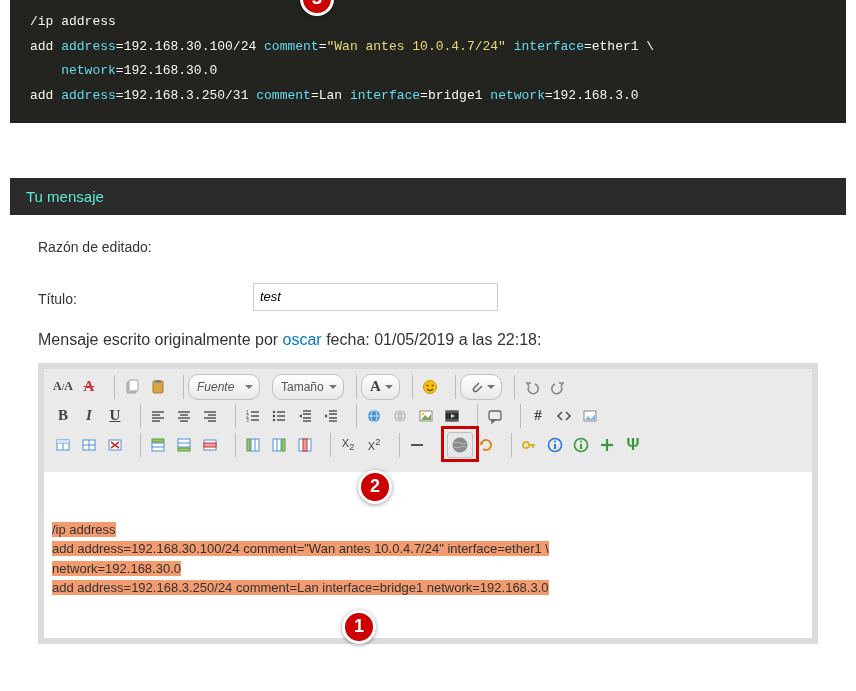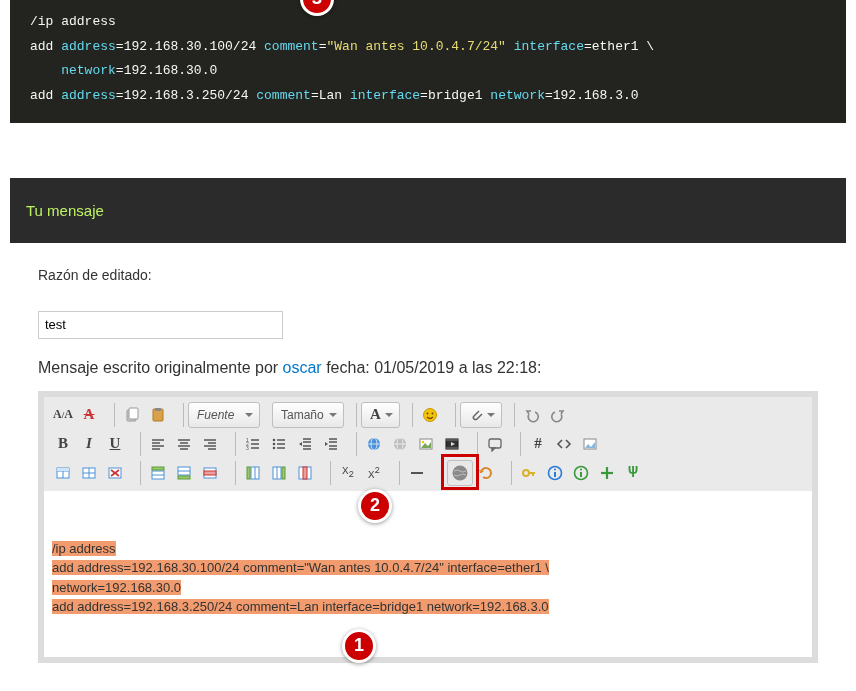--- a/index.html
+++ b/index.html
@@ -35,39 +35,39 @@
     font-weight: bold;
     font-size: 18px;
     display: flex; align-items: center; justify-content: center;
     border: 3px solid #fff;
     box-shadow: 0 1px 4px rgba(0,0,0,0.4);
     z-index: 50;
   }
   .panel-gap { height: 55px; }
   .panel-header {
     background: #2b2b2b;
-    color: #bef264;
-    padding: 24px 16px;
+    color: #5eead4;
+    padding: 10px 16px;
     font-size: 15px;
     margin: 0 10px;
   }
   .form-area {
     padding: 20px 28px 10px 28px;
     margin: 0 10px;
     background: #fff;
   }
   .form-row { display: flex; align-items: center; margin-bottom: 28px; }
   .form-row .lbl { flex: 0 0 215px; color: #333; font-size: 14px; padding-top: 4px;}
   .form-row .ctl { flex: 1; }
   .text-input {
     height: 28px; width: 275px;
     border: 1px solid #ccc; padding: 2px 6px;
     font-family: inherit; font-size: 13px;
   }
-  .text-input.narrow { width: 245px; }
+  .text-input.narrow { width: 245px; font-style: italic; }
   .helper { color: #888; font-size: 12px; margin-top: 4px; }
   .meta-line { font-size: 16px; color: #333; margin: 4px 0 14px 0; }
   .meta-line a { color: #0077cc; text-decoration: none; }
   .editor-frame {
     border: 6px solid #dcdcdc;
     background: #fff;
     margin: 0;
   }
   .toolbar {
     background: #eaeaea;
@@ -82,21 +82,21 @@
     display: flex; align-items: center; justify-content: center;
     cursor: pointer;
     border-radius: 3px;
     position: relative;
   }
   .tb-btn svg { display:block; }
   .tb-combo {
     height: 26px;
     border: 1px solid #bfbfbf;
     background: linear-gradient(#fff,#e8e8e8);
-    border-radius: 3px;
+    border-radius: 10px;
     padding: 0 18px 0 8px;
     font-size: 12px; color:#555;
     display:flex; align-items:center;
     position: relative; min-width: 62px;
     cursor: pointer;
   }
   .tb-combo::after{
     content:""; position:absolute; right:6px; top:50%;
     border:4px solid transparent; border-top-color:#777; transform: translateY(-2px);
   }
@@ -127,34 +127,35 @@
   .small-txt{font-size:11px;color:#444;}
 </style>
 </head>
 <body>
 
 <div class="code-block">
   <div class="annot" style="top:-18px; left:290px;">3</div>
   <div class="line"><span class="tk-cmd">/ip address</span></div>
   <div class="line"><span class="tk-plain">add </span><span class="tk-key">address</span><span class="tk-plain">=192.168.30.100/24 </span><span class="tk-key">comment</span><span class="tk-plain">=</span><span class="tk-str">"Wan antes 10.0.4.7/24"</span><span class="tk-plain"> </span><span class="tk-key">interface</span><span class="tk-plain">=ether1 \</span></div>
   <div class="line"><span class="tk-plain">    </span><span class="tk-key">network</span><span class="tk-plain">=192.168.30.0</span></div>
-  <div class="line"><span class="tk-plain">add </span><span class="tk-key">address</span><span class="tk-plain">=192.168.3.250/24 </span><span class="tk-key">comment</span><span class="tk-plain">=Lan </span><span class="tk-key">interface</span><span class="tk-plain">=bridge1 </span><span class="tk-key">network</span><span class="tk-plain">=192.168.3.0</span></div>
+  <div class="line"><span class="tk-plain">add </span><span class="tk-key">address</span><span class="tk-plain">=192.168.3.250/31 </span><span class="tk-key">comment</span><span class="tk-plain">=Lan </span><span class="tk-key">interface</span><span class="tk-plain">=bridge1 </span><span class="tk-key">network</span><span class="tk-plain">=192.168.3.0</span></div>
 </div>
 
 <div class="panel-gap"></div>
 
 <div class="panel-header">Tu mensaje</div>
 
 <div class="form-area">
 
   <div class="form-row">
     <div class="lbl">Razón de editado:</div>
   </div>
 
   <div class="form-row" style="margin-bottom:20px;">
+    <div class="lbl">Título:</div>
     <div class="ctl">
       <input class="text-input narrow" value="test" style="">
     </div>
   </div>
 
   <div class="meta-line">
     <span>Mensaje escrito originalmente por </span><a href="#">oscar</a><span> fecha: 01/05/2019 a las 22:18:</span>
   </div>
 
   <div class="editor-frame">
@@ -378,21 +379,21 @@
             </div>
           <div class="tb-btn">
               <svg width="16" height="16">
                 <rect x="2" y="3" width="12" height="10" fill="#fff" stroke="#888"></rect>
                 <polygon points="3,12 6,8 9,11 13,6 13,12" fill="#89b7dd"></polygon>
               </svg>
             </div>
         </div>
       </div>
 
-      <div class="tb-row" style="margin-bottom:0;font-family:Liberation Mono, monospace;">
+      <div class="tb-row" style="margin-bottom:9px;">
         <div class="tb-group">
           <div class="tb-btn">
               <svg width="16" height="16">
                 <rect x="2" y="3" width="12" height="10" fill="#fff" stroke="#4a90d9"></rect>
                 <line x1="2" y1="6" x2="14" y2="6" stroke="#4a90d9"></line>
                 <line x1="8" y1="3" x2="8" y2="13" stroke="#4a90d9"></line>
                 <rect x="2" y="3" width="12" height="3" fill="#cfe5f7"></rect>
               </svg>
             </div>
           <div class="tb-btn">

